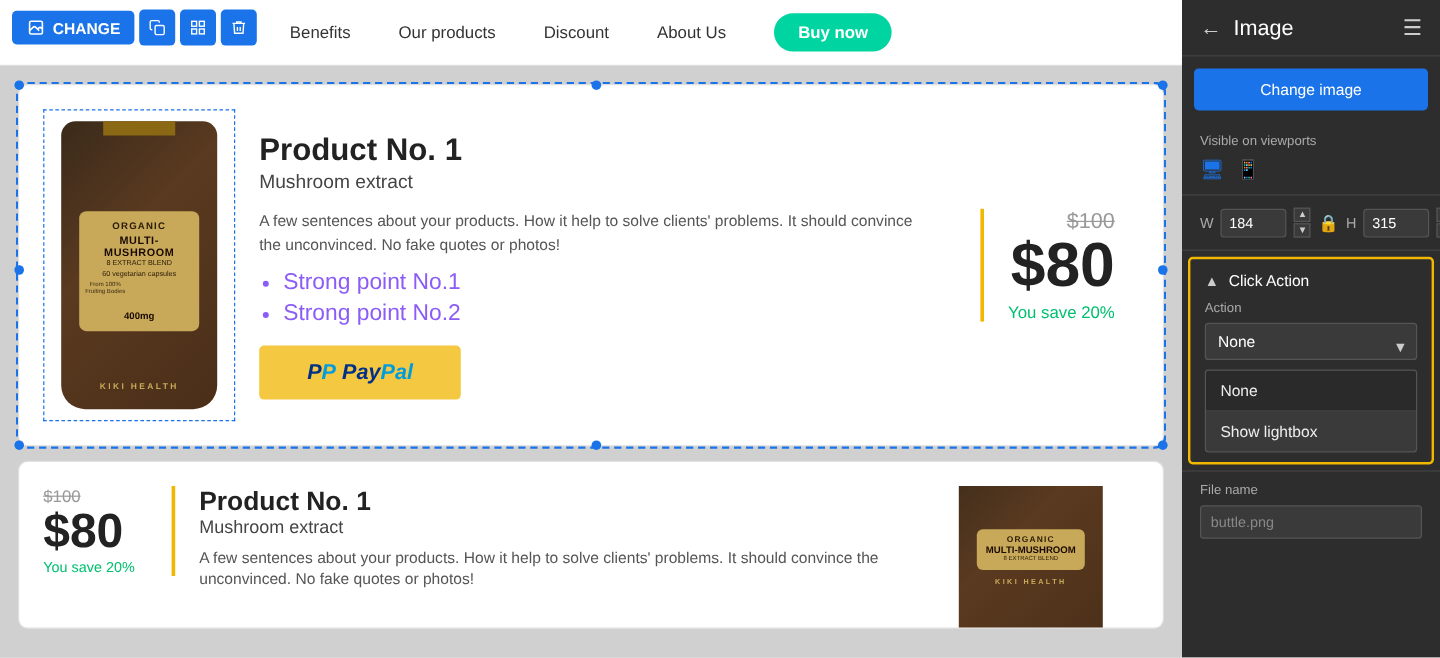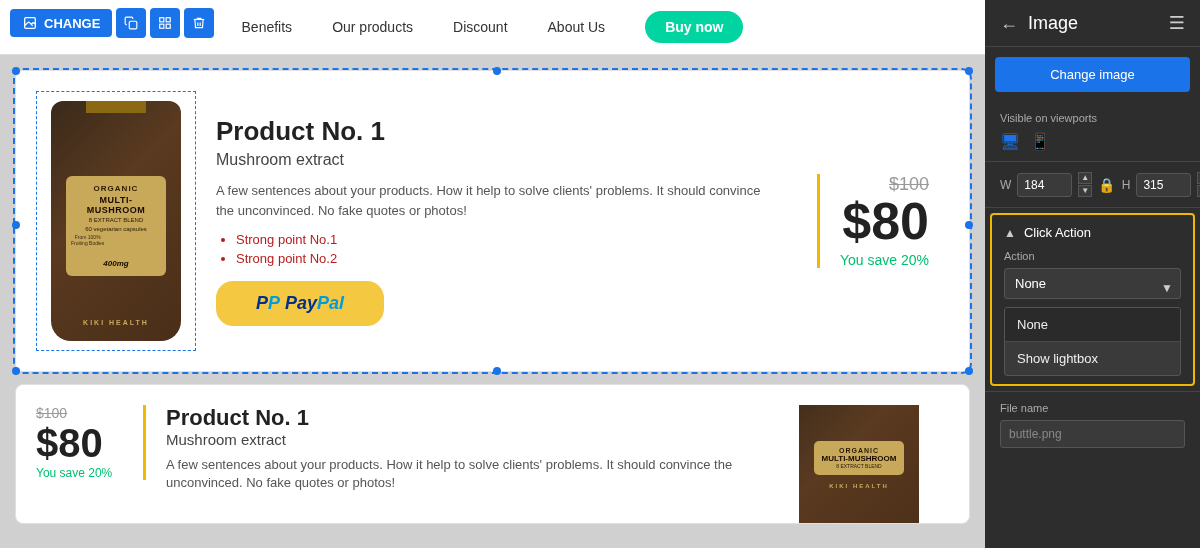--- a/index.html
+++ b/index.html
@@ -162,21 +162,20 @@
     .bottle-label .extract {
       font-size: 6px;
       color: #2a1a05;
       margin-top: 2px;
     }
     .bottle-label .mg {
       font-size: 8px;
       font-weight: bold;
       color: #1a0a00;
       margin-top: 13px;
-      font-style: italic;
     }
     .kiki-health {
       position: absolute;
       bottom: 15px;
       font-size: 7px;
       font-weight: bold;
       color: #c8a95a;
       letter-spacing: 2px;
     }
 
@@ -196,22 +195,22 @@
     }
     .product-description {
       font-size: 13px;
       color: #555;
       line-height: 1.5;
       margin-bottom: 12px;
     }
     .bullet-points {
       list-style: disc;
       padding-left: 20px;
-      font-size: 13px;
-      color: #b91c1c;
+      font-size: 19px;
+      color: #8b5cf6;
     }
     .bullet-points li {
       margin-bottom: 4px;
     }
 
     .price-section {
       display: flex;
       flex-direction: column;
       align-items: flex-end;
       padding: 0 20px;
@@ -234,21 +233,21 @@
       color: #00c070;
       margin-top: 5px;
     }
 
     .payment-section {
       margin-top: 15px;
     }
     .paypal-btn {
       background: #f5c842;
       border: none;
-      border-radius: 17px;
+      border-radius: 4px;
       padding: 12px 40px;
       font-size: 18px;
       font-weight: bold;
       cursor: pointer;
       color: #003087;
       display: flex;
       align-items: center;
       gap: 5px;
     }
     .paypal-logo {

